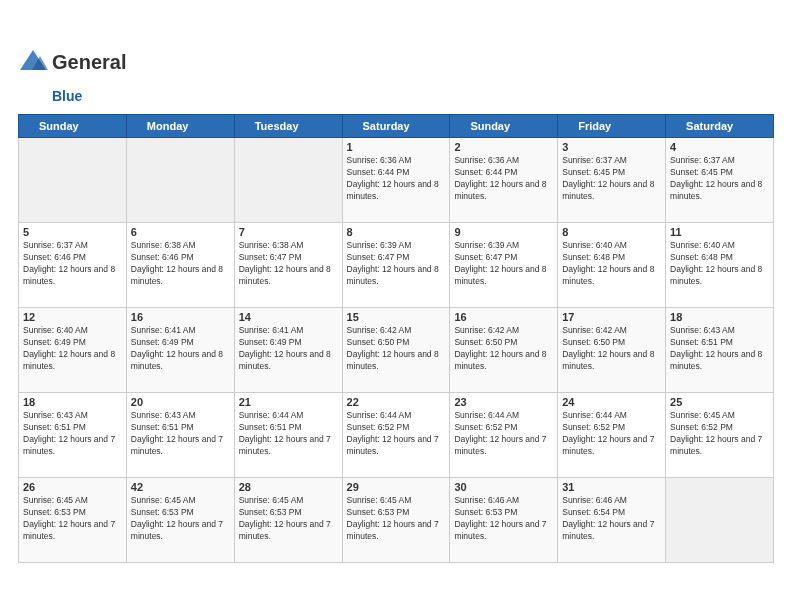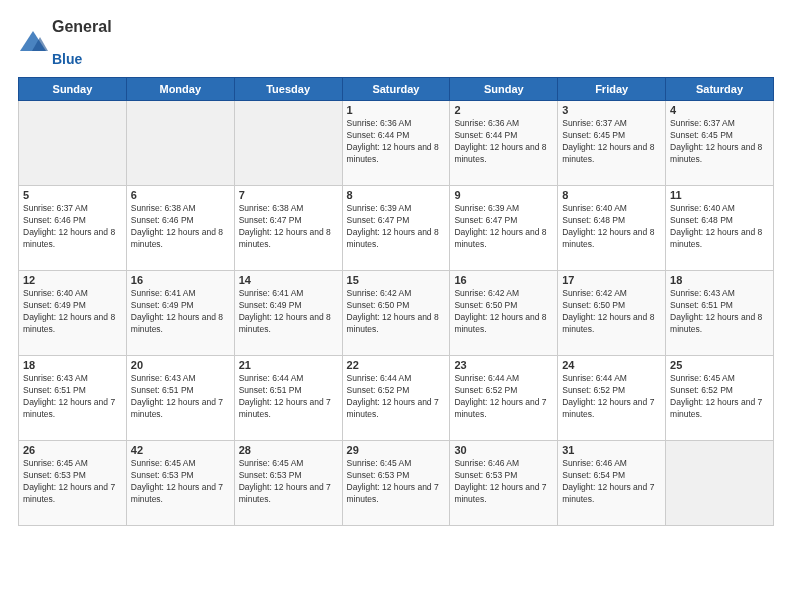--- a/index.html
+++ b/index.html
@@ -26,23 +26,24 @@
       display: flex;
       align-items: center;
       gap: 4px;
     }
     .logo-text {
       display: flex;
       flex-direction: column;
       line-height: 1.1;
     }
     .logo-general {
-      font-size: 16px;
+      font-size: 20px;
       font-weight: bold;
       color: #333;
+      margin-top: 33px;
     }
     .logo-blue {
       font-size: 14px;
       font-weight: bold;
       color: #1a5fa8;
       margin-top: 16px;
     }
     .logo-icon {
       width: 30px;
       height: 30px;
@@ -62,22 +63,22 @@
     .calendar {
       width: 100%;
       border-collapse: collapse;
       table-layout: fixed;
     }
     .calendar thead th {
       background: #2a6db5;
       color: #fff;
       font-size: 11px;
       font-weight: bold;
-      padding: 5px 11px;
-      text-align: center;
+      padding: 5px 20px;
+      text-align: left;
       border: 1px solid #1a5095;
     }
     .calendar tbody td {
       border: 1px solid #ccc;
       vertical-align: top;
       padding: 3px 4px;
       font-size: 9px;
       color: #333;
       height: 85px;
       background: #fff;

